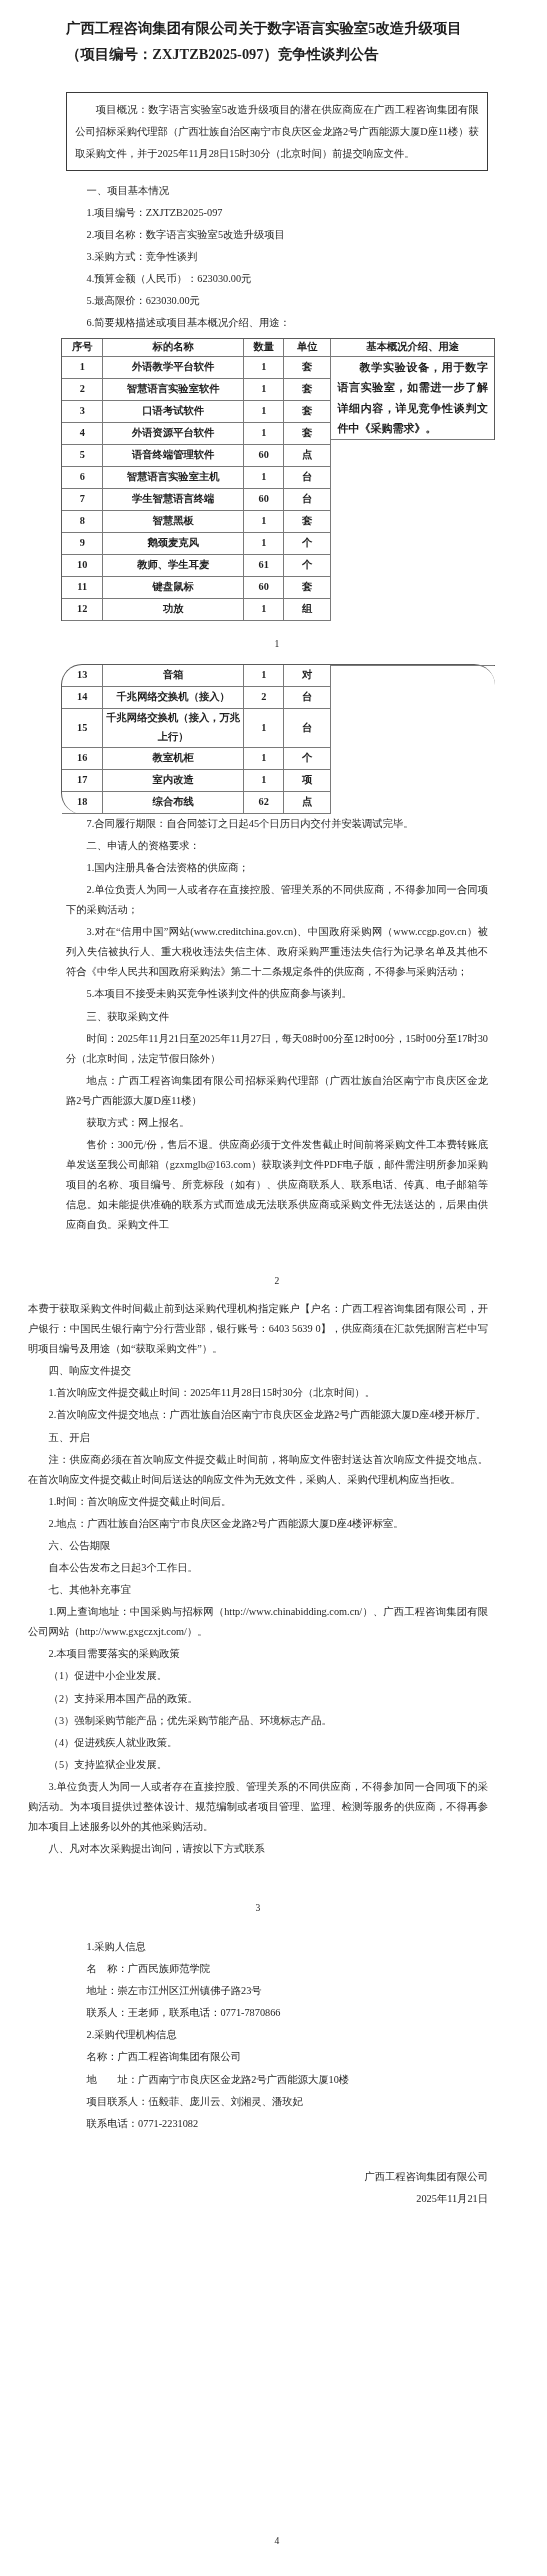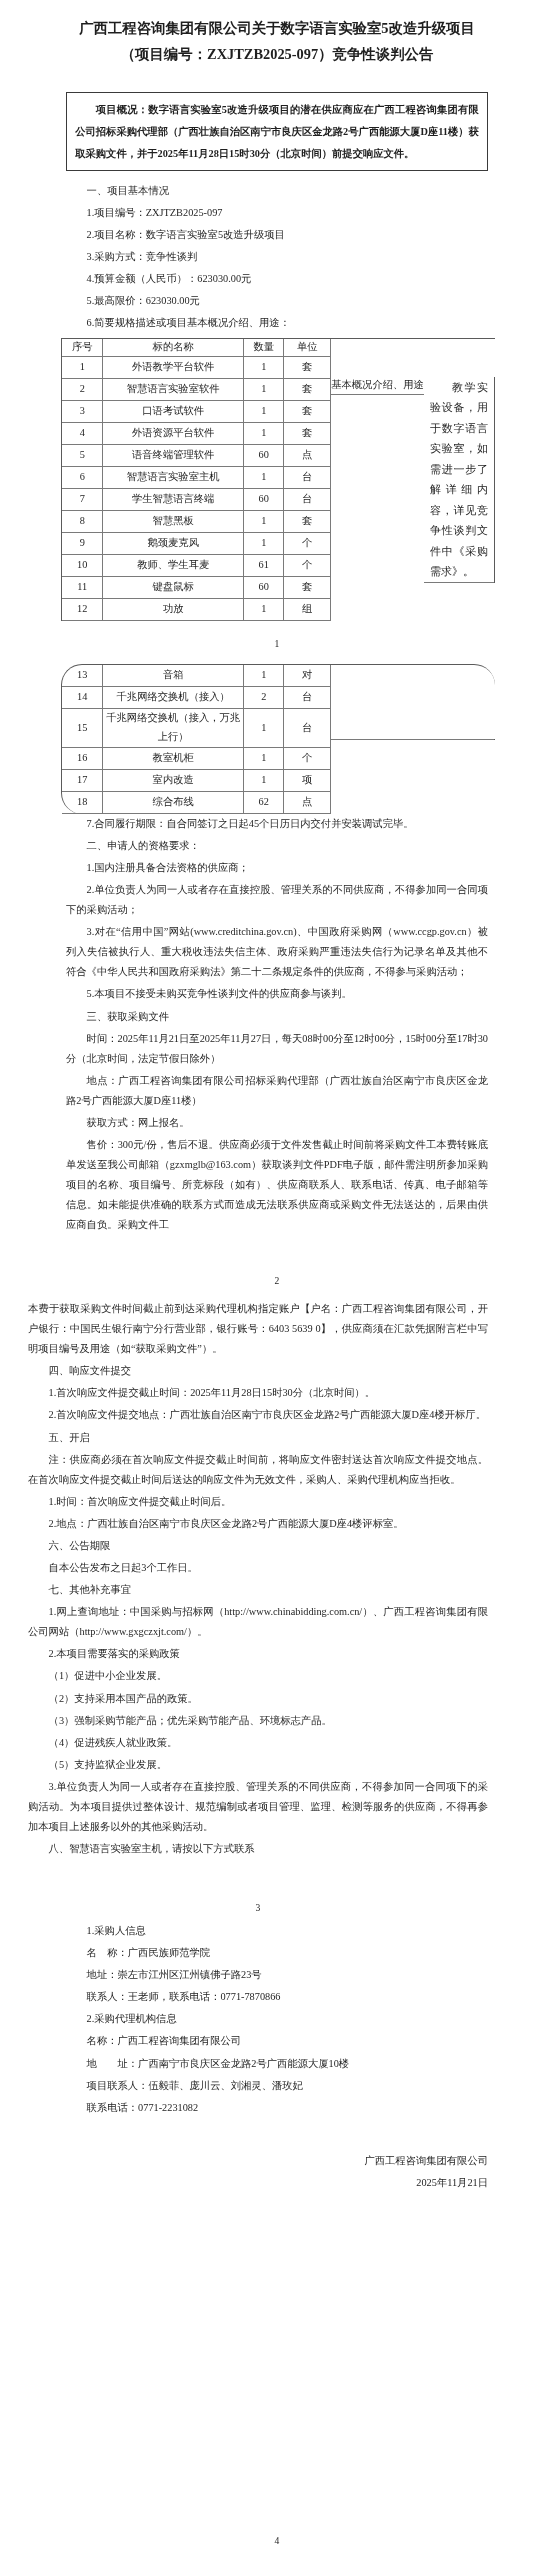--- a/index.html
+++ b/index.html
@@ -17,30 +17,29 @@
     background:#fff;
     overflow:hidden;
   }
   #p1{height:654px;}
   #p2{height:637px;}
   #p3{height:627px;padding-left:28px;}
   #p4{height:659px;}
 
   .doc-title{
     margin-top:15px;
-    text-align:center;
     font-weight:bold;
     font-size:14.4px;
     line-height:26px;
   }
   .overview-box{
     margin-top:25px;
     border:0.7px solid #3a3a3a;
     padding:5.5px 8.2px;
-    font-weight:bold;
+    font-weight:normal;
     font-size:10.3px;
     line-height:22px;
     text-indent:2em;
     text-align:justify;
   }
   .paras{margin-top:9.6px;}
   p.doc{
     margin:0 0 2.1px 0;
     font-size:10.3px;
     line-height:20px;
@@ -49,21 +48,22 @@
   }
   p.doc.noindent{text-indent:0;}
 
   
   .tbl{
     display:flex;
     width:433px;
     margin:2.7px 0 0 -4.8px;
     border-top:0.7px solid #5a5a5a;
     border-left:0.7px solid #5a5a5a;
-    align-items:center;
+    align-items:flex-start;
+    font-weight:bold;
   }
   .tbl-main{width:269px;}
   .grid-row{display:flex;}
   .cell{
     box-sizing:border-box;
     border-right:0.7px solid #7a7a7a;
     border-bottom:0.7px solid #7a7a7a;
     min-height:22px;
     display:flex;
     align-items:center;
@@ -74,21 +74,21 @@
     padding:0.7px 2.7px;
   }
   .thead .cell{min-height:18px;height:18px;padding:0 1.4px;}
   .c-no{width:41px;}
   .c-name{width:141px;}
   .c-qty{width:40px;}
   .c-unit{width:47px;}
   .note-col{
     width:164px;
     display:flex;
-    flex-direction:row;
+    flex-direction:column;
     border-right:0.7px solid #5a5a5a;
   }
   .note-head{
     box-sizing:border-box;
     height:18px;
     border-bottom:0.7px solid #7a7a7a;
     display:flex;
     align-items:center;
     justify-content:center;
     font-size:10.3px;
@@ -368,28 +368,28 @@
       <p class="doc">（2）支持采用本国产品的政策。</p>
 
       <p class="doc">（3）强制采购节能产品；优先采购节能产品、环境标志产品。</p>
 
       <p class="doc">（4）促进残疾人就业政策。</p>
 
       <p class="doc">（5）支持监狱企业发展。</p>
 
       <p class="doc">3.单位负责人为同一人或者存在直接控股、管理关系的不同供应商，不得参加同一合同项下的采购活动。为本项目提供过整体设计、规范编制或者项目管理、监理、检测等服务的供应商，不得再参加本项目上述服务以外的其他采购活动。</p>
 
-      <p class="doc">八、智慧语言实验室主机，请按以下方式联系</p>
+      <p class="doc">八、凡对本次采购提出询问，请按以下方式联系</p>
     </div>
 
   <div class="pagenum">3</div>
 </div>
 
 <div class="page" id="p4">
-  <div class="paras" style="margin-top:3px;">
+  <div class="paras" style="margin-top:19px;">
 
       <p class="doc">1.采购人信息</p>
 
       <p class="doc">名　称：广西民族师范学院</p>
 
       <p class="doc">地址：崇左市江州区江州镇佛子路23号</p>
 
       <p class="doc">联系人：王老师，联系电话：0771-7870866</p>
 
       <p class="doc">2.采购代理机构信息</p>

